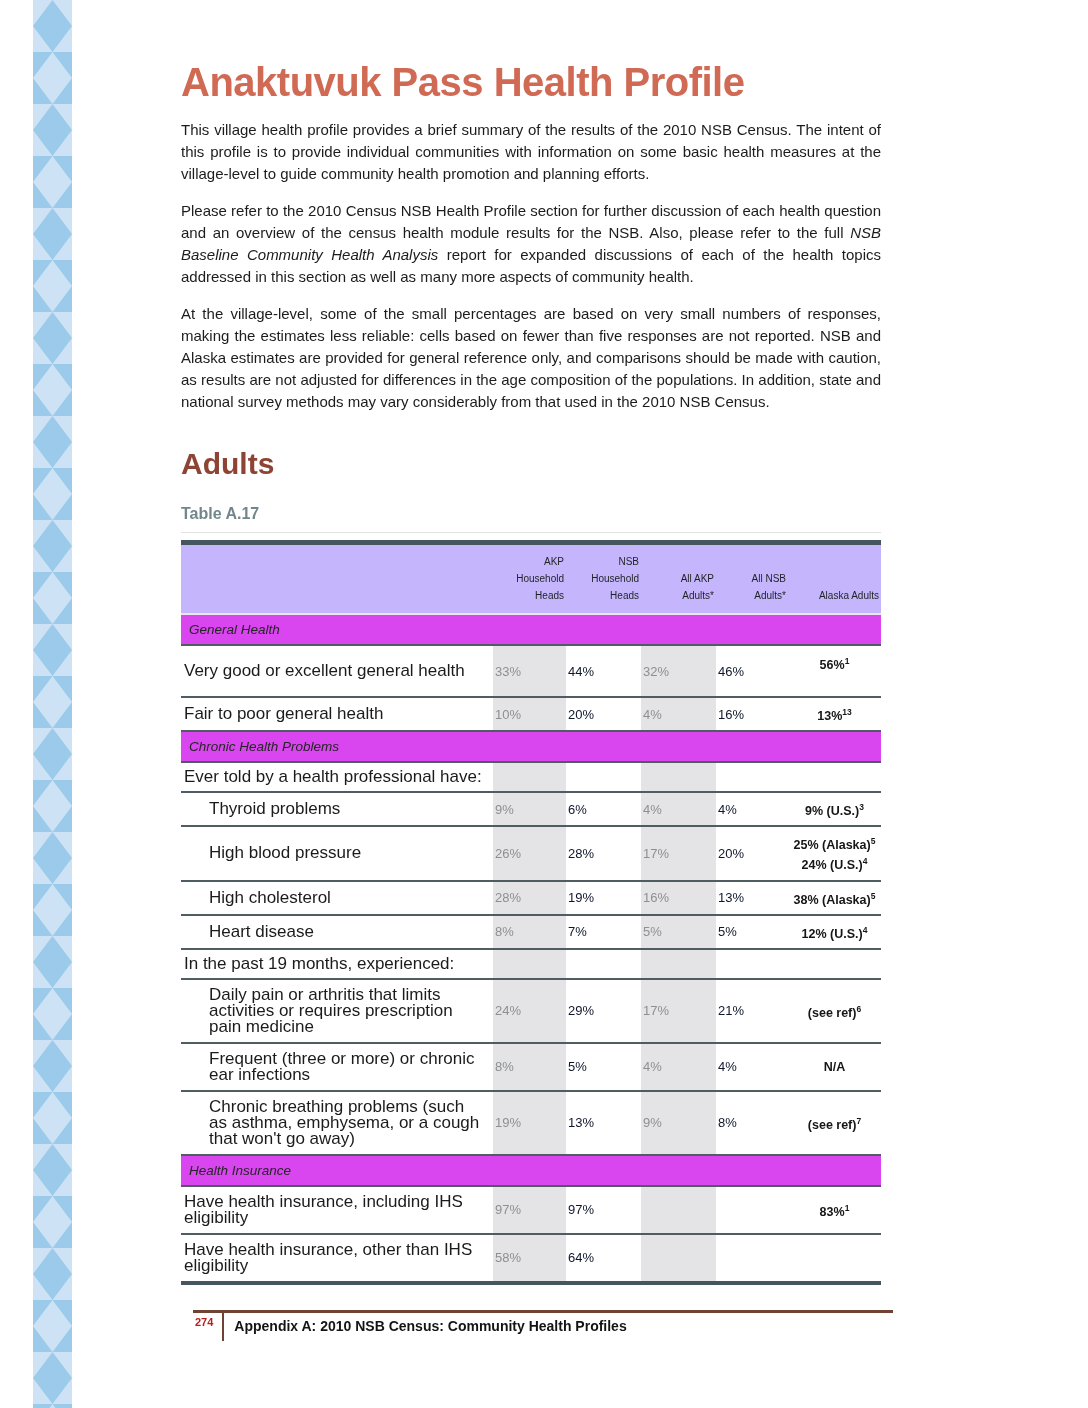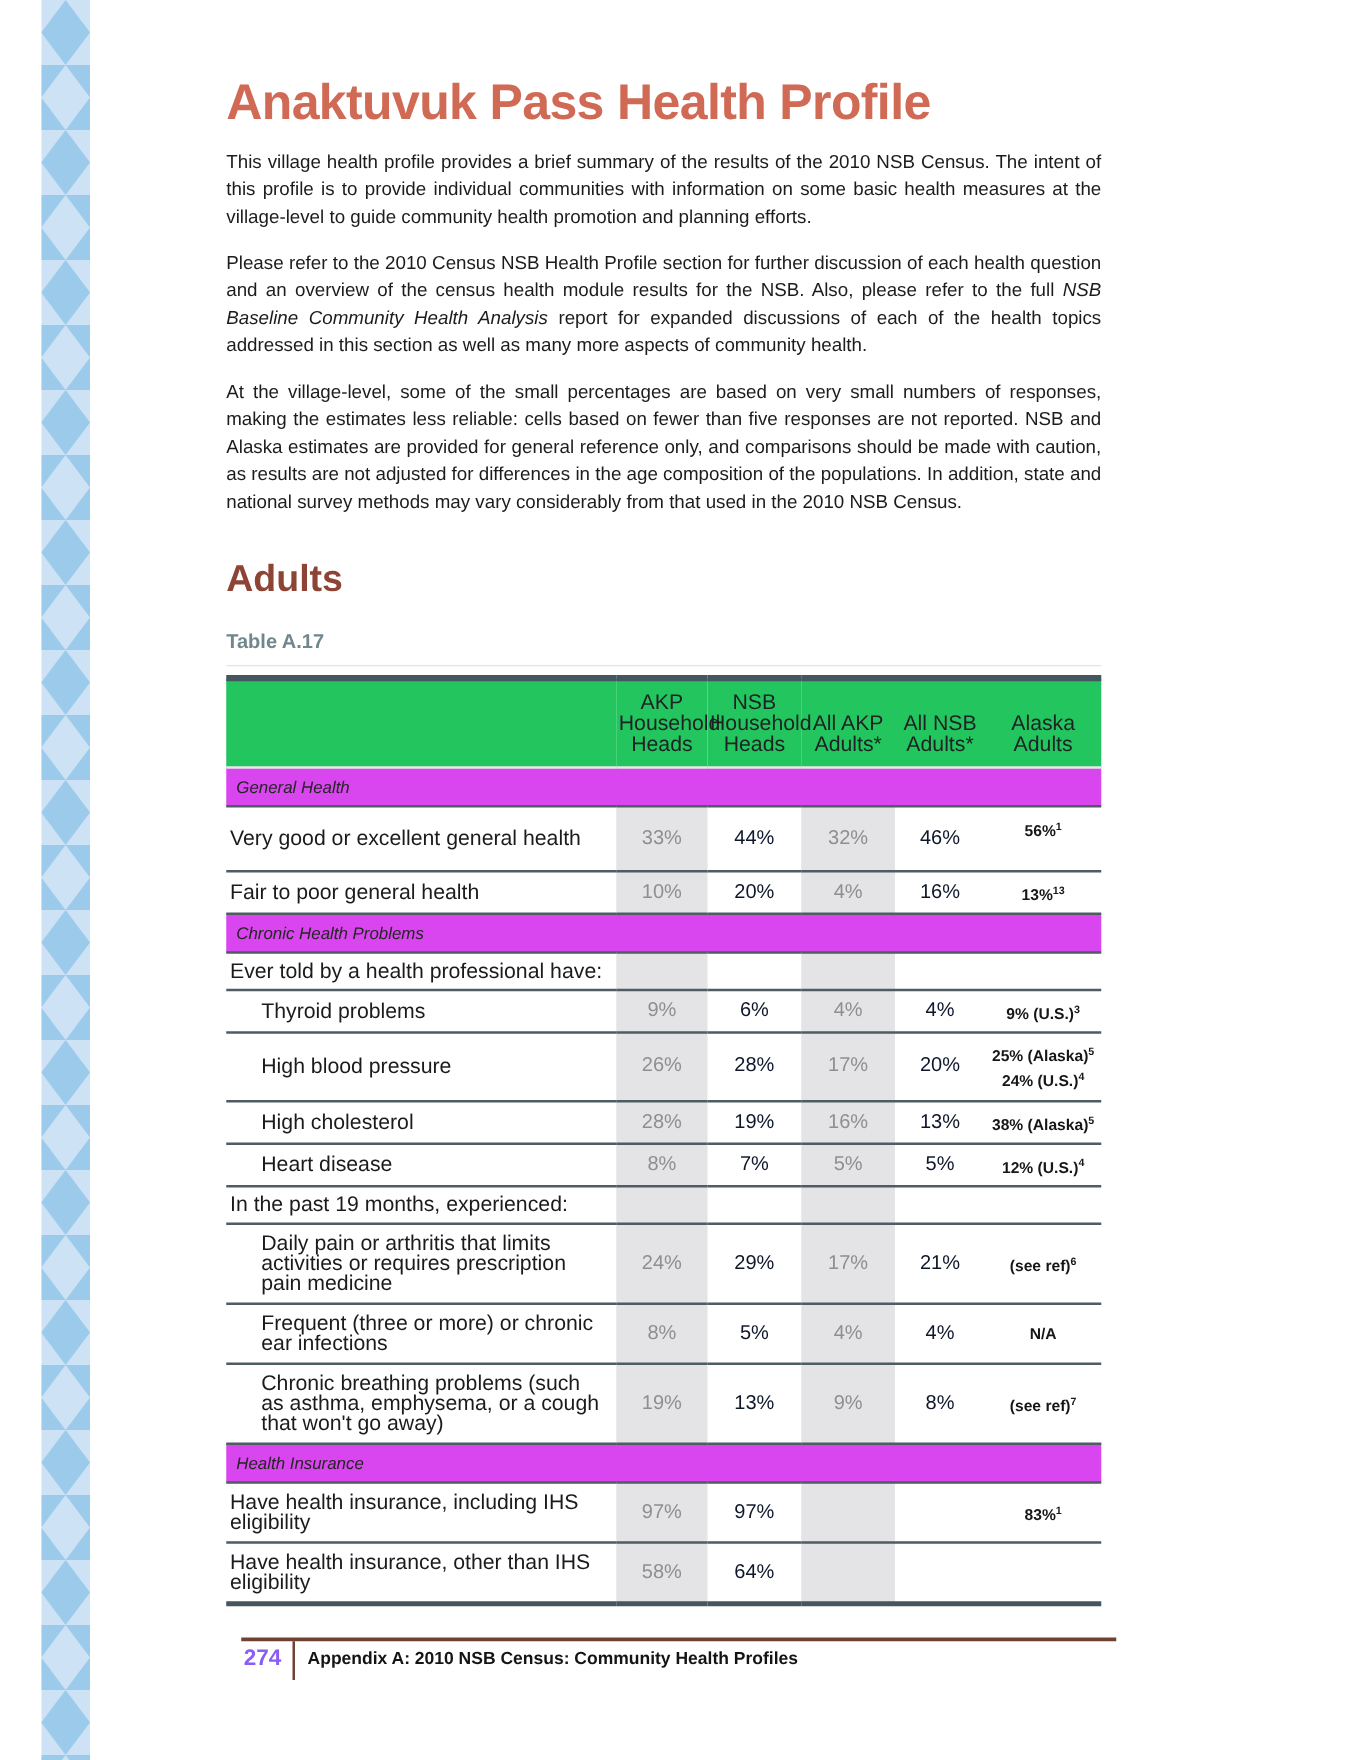--- a/index.html
+++ b/index.html
@@ -18,40 +18,40 @@
 
   .title { font-size:40px; font-weight:bold; color:#d06a55; letter-spacing:-0.5px; margin-bottom:14px; }
   .para { font-size:15px; line-height:22px; text-align:justify; color:#1c1c1c; margin-bottom:15px; }
   .para i { font-style:italic; }
 
   .adults-heading { font-size:30px; font-weight:bold; color:#8e4434; margin-top:34px; margin-bottom:24px; }
   .table-label { font-size:16px; font-weight:bold; color:#71868d; padding-bottom:9px; border-bottom:1px solid #e3e3e3; margin-bottom:0; }
 
   table { width:700px; border-collapse:collapse; table-layout:fixed; margin-top:7px;
           border-top:5px solid #45565e; border-bottom:4px solid #45565e; }
-  thead th { background:#22c55e; font-size:17px; font-weight:normal; text-align:center;
+  thead th { background:#c4b5fd; font-size:10px; font-weight:normal; text-align:right;
              vertical-align:bottom; padding:8px 2px 9px; color:#1f2224; line-height:17px; }
   .section-row td { background:#d946ef; font-style:italic; font-size:13.5px; color:#252525;
                     padding:7px 8px; border-top:2px solid #4f5c62; }
   tbody tr td { border-top:2px solid #4f5c62; }
   tbody tr.first-after-head td { border-top:2px solid #e9e9e9; }
   .label-cell { text-align:left; font-size:17px; color:#1b1b1b; padding:7px 10px 7px 3px; line-height:16px; }
   .label-cell.indent { padding-left:28px; }
-  td.val { text-align:center; font-size:16px; padding:7px 2px; }
+  td.val { text-align:left; font-size:13px; padding:7px 2px; }
   td.shade { background:#e4e4e6; color:#8d8f91; font-weight:normal; }
   td.plain { font-weight:normal; color:#0f172a; }
   td.alaska { text-align:center; font-weight:bold; font-size:12.5px; color:#161616; padding:6px 2px; line-height:16px; }
   td.alaska sup, td.plain sup { font-size:8.5px; }
   tr.tall td { height:52px; }
   tr.tall td.alaska { vertical-align:top; padding-top:7px; }
   tr.group-row .label-cell { padding-top:6px; padding-bottom:6px; }
 
   .footer { position:absolute; left:193px; top:1310px; width:700px; border-top:3px solid #6f4233; }
   .footer-inner { display:flex; align-items:stretch; }
-  .page-num { font-size:18px; font-weight:bold; color:#8b5cf6; padding:3px 9px 7px 2px; }
+  .page-num { font-size:11px; font-weight:bold; color:#b91c1c; padding:3px 9px 7px 2px; }
   .footer-divider { width:2px; background:#6f4233; }
   .footer-text { font-size:14px; font-weight:bold; color:#141414; padding:5px 0 7px 10px; }
 </style>
 </head>
 <body>
 
 <div class="page">
 
   <svg class="strip" width="39" height="1408" aria-hidden="true">
     <defs>

